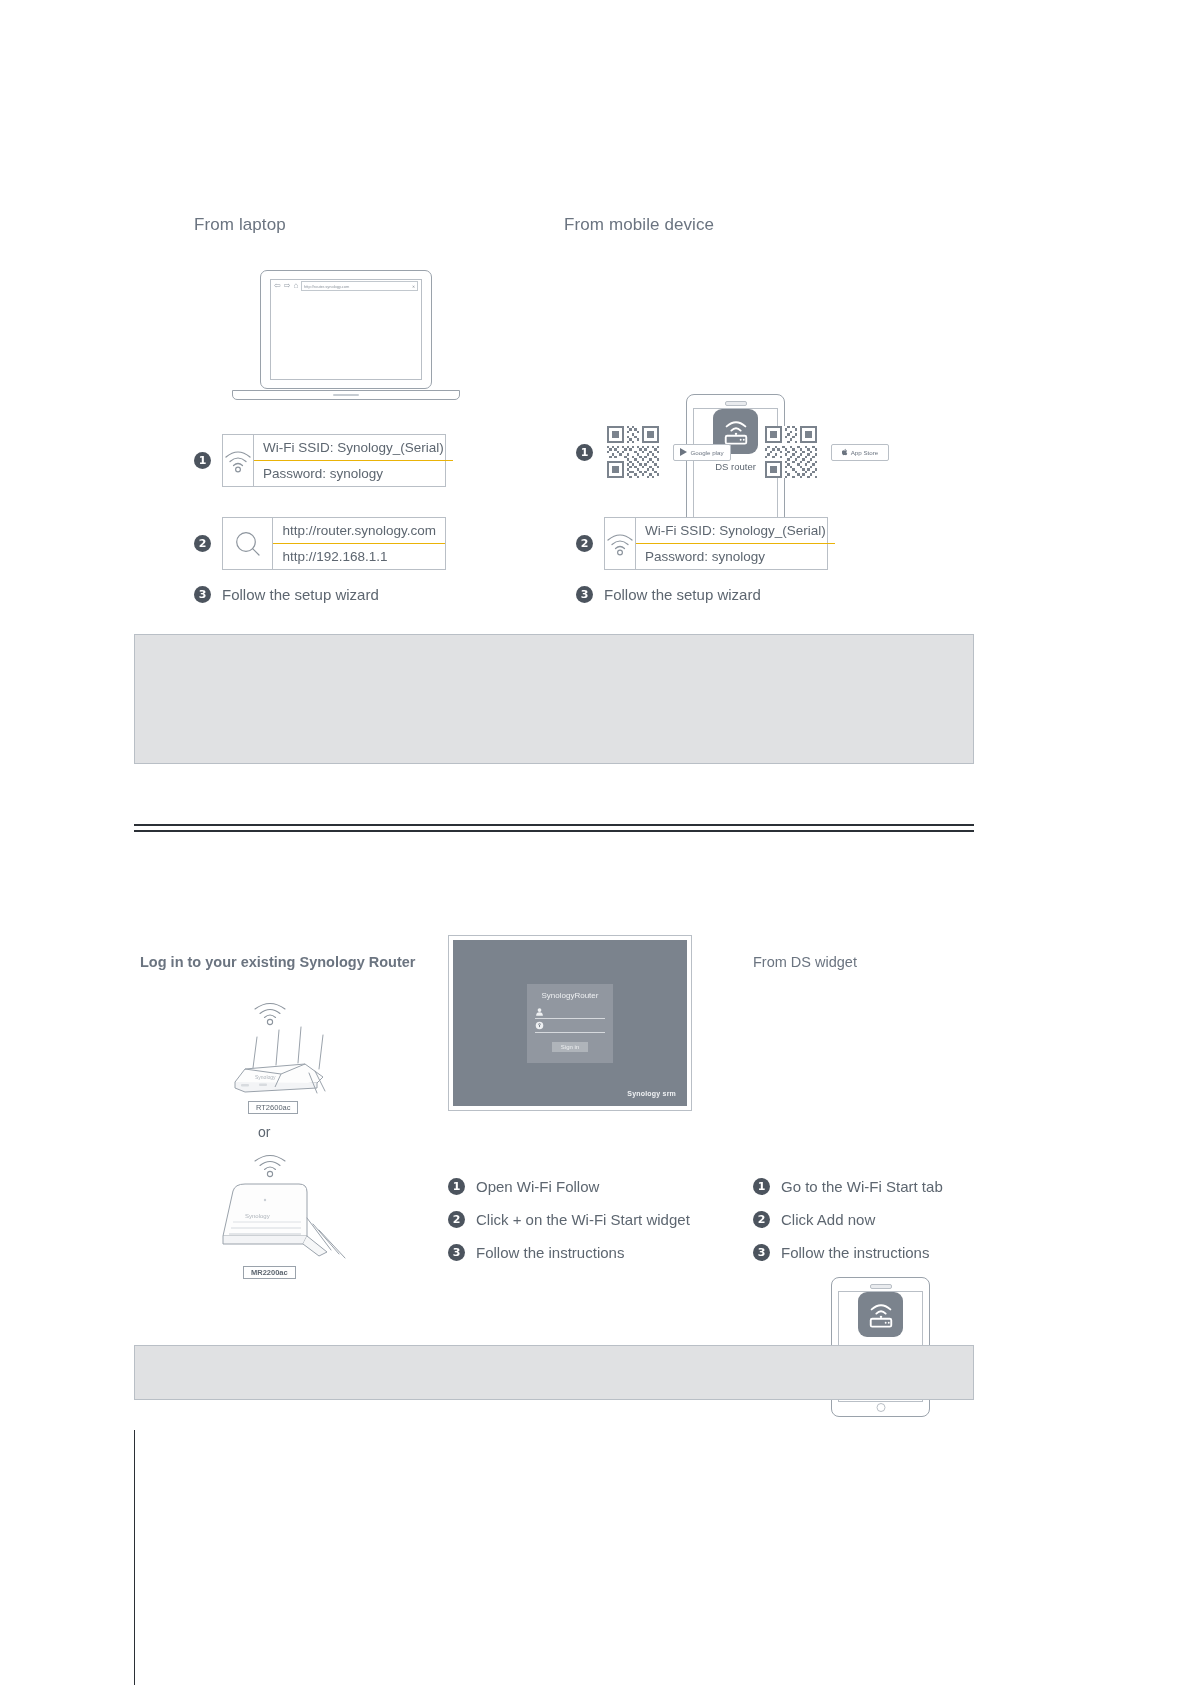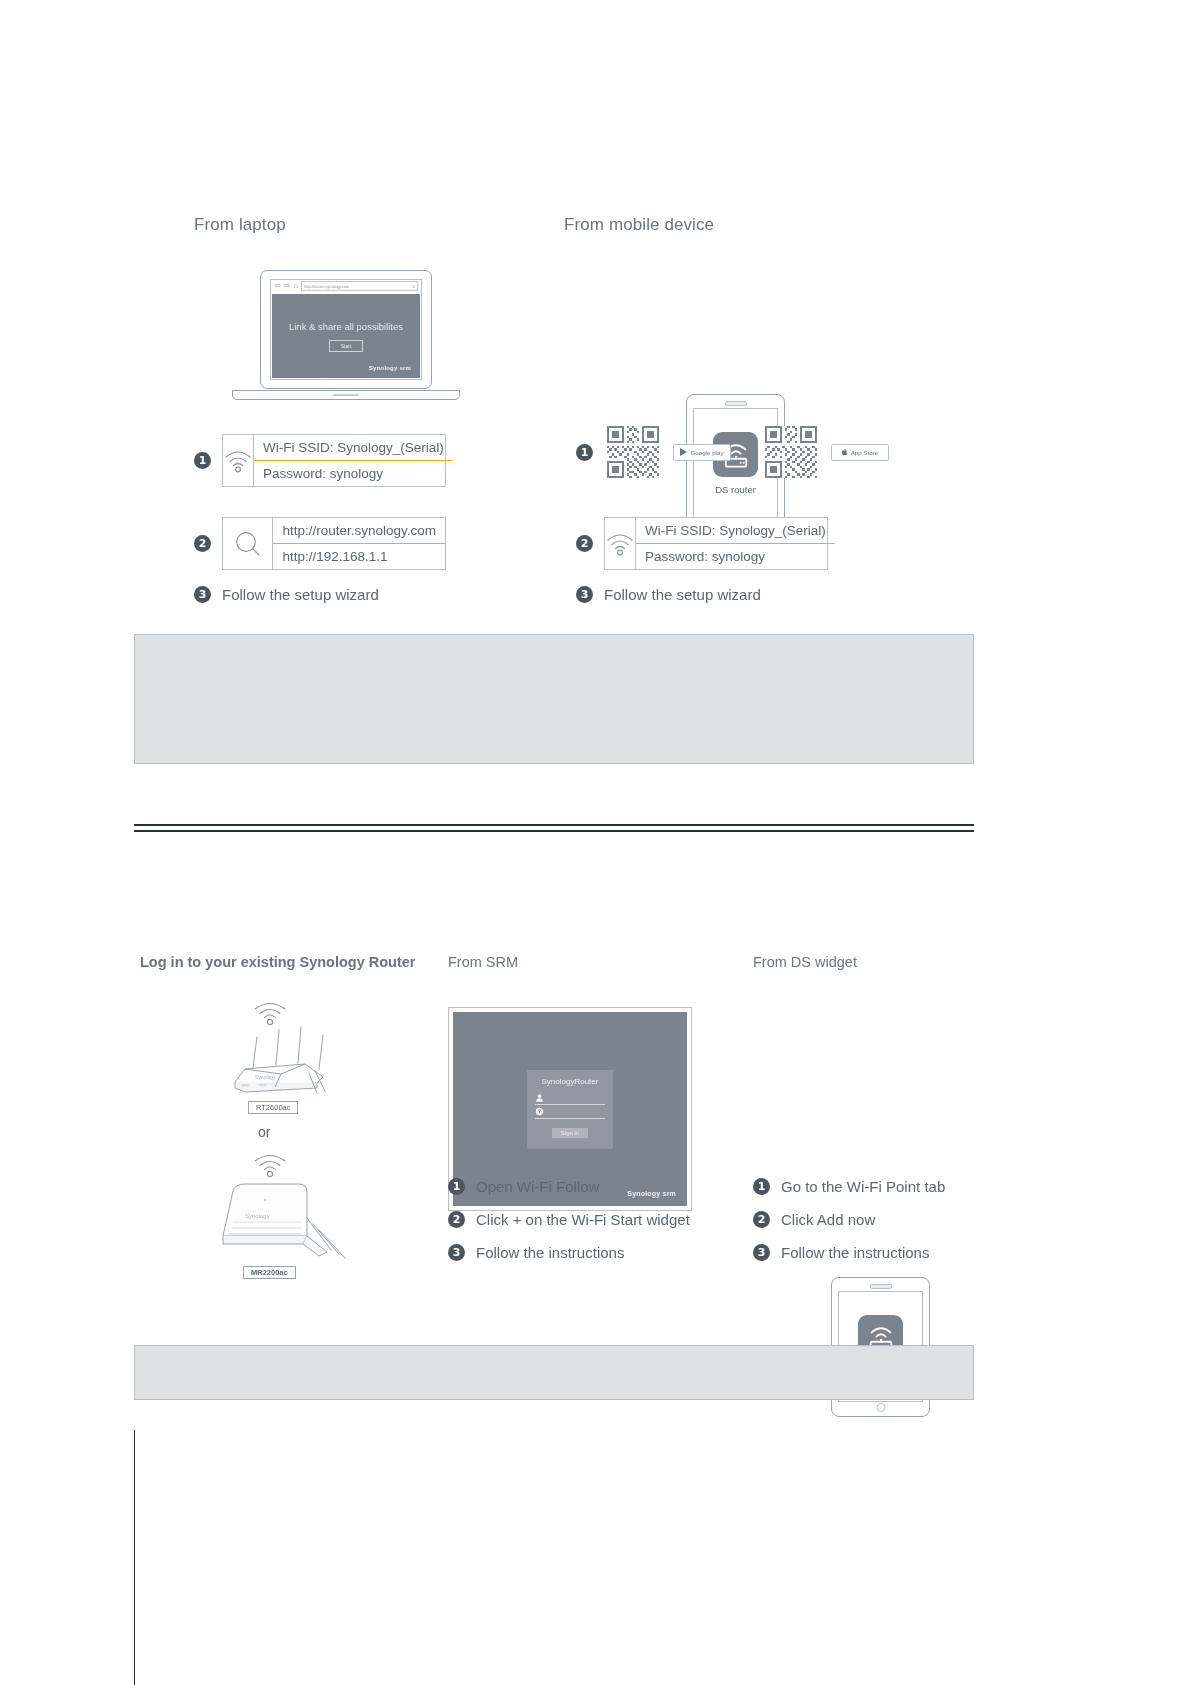--- a/index.html
+++ b/index.html
@@ -79,21 +79,21 @@
   .tablet{
     width:99px;height:140px;border:1.3px solid #9aa2ab;border-radius:8px;background:#fff;
     box-sizing:border-box;position:relative;
   }
   .tablet .speaker{
     position:absolute;left:50%;transform:translateX(-50%);top:6px;width:20px;height:3px;
     border:1px solid #b9bfc6;border-radius:2px;background:#e9ebee;
   }
   .tablet .tscreen{
     position:absolute;left:6px;right:6px;top:13px;bottom:14px;border:1px solid #b9bfc6;
-    display:flex;flex-direction:column;align-items:center;justify-content:center;gap:7px;
+    display:flex;flex-direction:column;align-items:center;gap:7px;
     box-sizing:border-box;
   }
   .tablet .home{
     position:absolute;left:50%;transform:translateX(-50%);bottom:4px;width:7px;height:7px;
     border:1px solid #b9bfc6;border-radius:50%;
   }
   .appicon{
     width:45px;height:45px;border-radius:9px;background:#7b838d;display:flex;
     align-items:center;justify-content:center;
   }
@@ -156,25 +156,20 @@
     <div class="lid">
       <div class="screen">
         <div class="urlbar">
           <span class="nav">⇦</span>
           <span class="nav">⇨</span>
           <span class="nav">⌂</span>
           <span class="urlfield">
             <span>http://router.synology.com</span>
             <span style="font-size:4px;">✕</span>
           </span>
-        </div>
-        <div class="viewport">
-          <div class="head">Link &amp; share all possibilites</div>
-          <div class="startbtn">Start</div>
-          <div class="brand">Synology srm</div>
         </div>
       </div>
     </div>
     <div class="base"></div>
     <div class="notch"></div>
   </div>
 
   <div class="abs step-row" style="left:194px;top:434px;">
     <div class="badge">1</div>
     <div class="infobox" style="width:222px;">
@@ -550,21 +545,21 @@
       <circle cx="50" cy="22" r="1.2" fill="#c9ced4" stroke="none"></circle>
     </svg>
   </div>
 
   <div class="abs" style="left:243px;top:1261px;font-weight:bold;">
     <span class="modeltag">MR2200ac</span>
   </div>
 
   <div class="abs" style="left:448px;top:954px;font-size:14.5px;color:#6b7480;">From SRM</div>
 
-  <div class="abs srm-outer" style="left:448px;top:1007px;width:244px;height:204px;">
+  <div class="abs srm-outer" style="left:448px;top:935px;width:244px;height:176px;">
     <div class="srm-inner">
       <div class="loginbox">
         <div class="lb-title">SynologyRouter</div>
         <div class="lb-field">
           <svg width="9" height="9" viewBox="0 0 12 12">
             <circle cx="6" cy="4" r="2.5" fill="#eef0f2"></circle>
             <path d="M1.5 11.5 a4.5 4.5 0 0 1 9 0z" fill="#eef0f2"></path>
           </svg>
         </div>
         <div class="lb-field">
@@ -609,21 +604,21 @@
           <circle cx="24.3" cy="23.3" r="1" fill="#ffffff" stroke="none"></circle>
         </svg>
       </div>
       <div class="applabel">DS router</div>
     </div>
     <div class="home"></div>
   </div>
 
   <div class="abs step-row" style="left:753px;top:1178px;">
     <div class="badge">1</div>
-    <div class="step-text">Go to the Wi-Fi Point tab</div>
+    <div class="step-text">Go to the Wi-Fi Start tab</div>
   </div>
   <div class="abs step-row" style="left:753px;top:1211px;">
     <div class="badge">2</div>
     <div class="step-text">Click Add now</div>
   </div>
   <div class="abs step-row" style="left:753px;top:1244px;">
     <div class="badge">3</div>
     <div class="step-text">Follow the instructions</div>
   </div>
 

